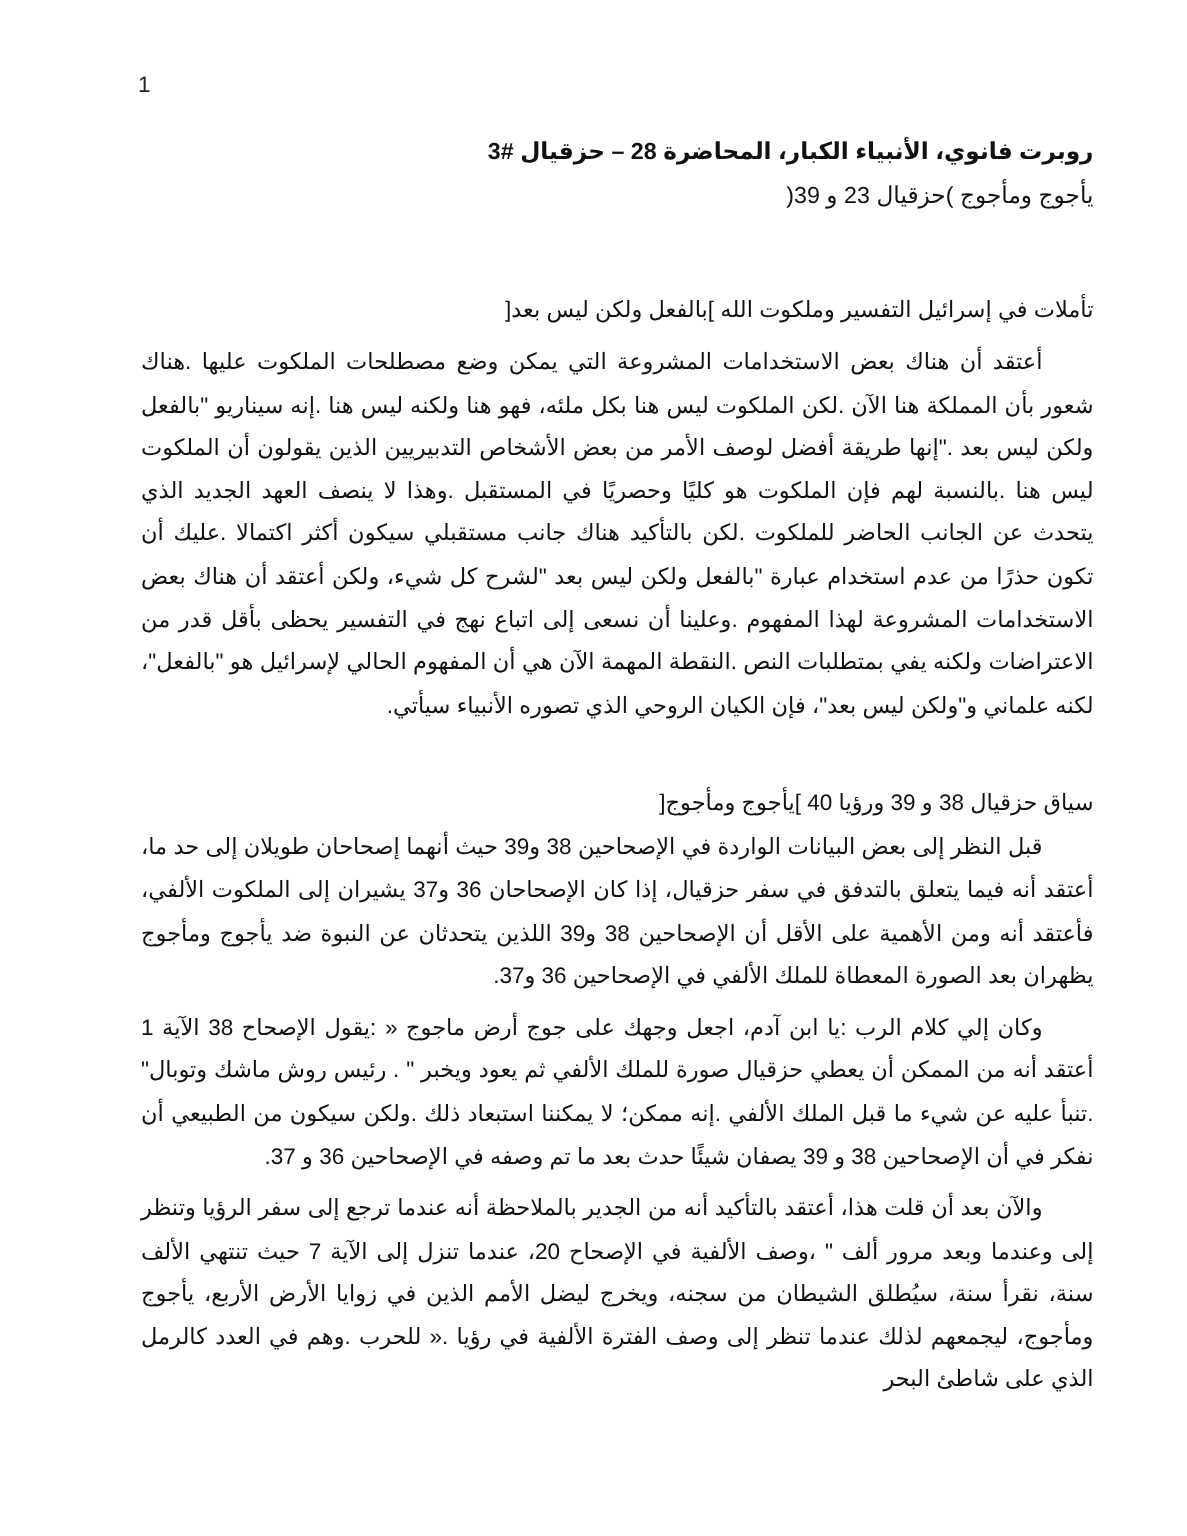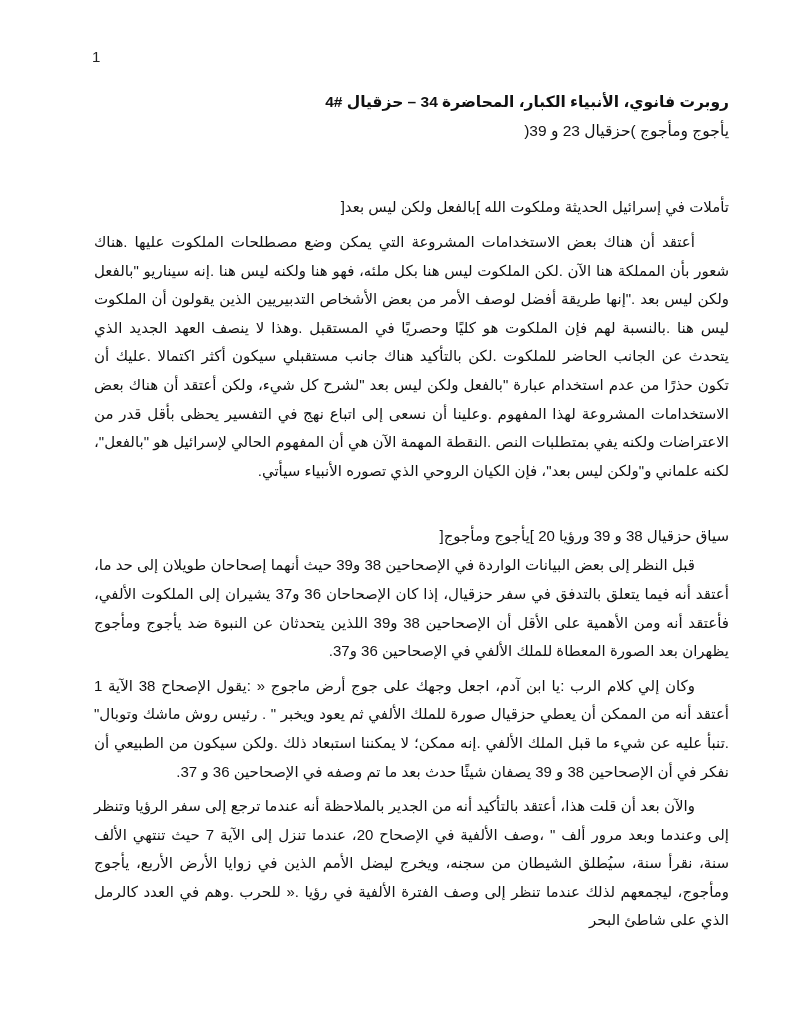--- a/index.html
+++ b/index.html
@@ -58,34 +58,34 @@
     .gap-large { height: 46px; }
     .gap-small { height: 6px; }
     .gap-section { height: 36px; }
   </style>
 </head>
 <body>
 
 <div class="page-number">1</div>
 
 <div class="doc-body">
-  <p class="title">روبرت فانوي، الأنبياء الكبار، المحاضرة 34 – حزقيال #4</p>
+  <p class="title">روبرت فانوي، الأنبياء الكبار، المحاضرة 28 – حزقيال #3</p>
   <p class="subtitle">يأجوج ومأجوج )حزقيال 23 و 39(</p>
 
   <div class="gap-large"></div>
 
   <section>
-    <p class="section-heading">تأملات في إسرائيل الحديثة وملكوت الله ]بالفعل ولكن ليس بعد[</p>
+    <p class="section-heading">تأملات في إسرائيل التفسير وملكوت الله ]بالفعل ولكن ليس بعد[</p>
     <div class="gap-small"></div>
     <p class="para">أعتقد أن هناك بعض الاستخدامات المشروعة التي يمكن وضع مصطلحات الملكوت عليها .هناك شعور بأن المملكة هنا الآن .لكن الملكوت ليس هنا بكل ملئه، فهو هنا ولكنه ليس هنا .إنه سيناريو "بالفعل ولكن ليس بعد ."إنها طريقة أفضل لوصف الأمر من بعض الأشخاص التدبيريين الذين يقولون أن الملكوت ليس هنا .بالنسبة لهم فإن الملكوت هو كليًا وحصريًا في المستقبل .وهذا لا ينصف العهد الجديد الذي يتحدث عن الجانب الحاضر للملكوت .لكن بالتأكيد هناك جانب مستقبلي سيكون أكثر اكتمالا .عليك أن تكون حذرًا من عدم استخدام عبارة "بالفعل ولكن ليس بعد "لشرح كل شيء، ولكن أعتقد أن هناك بعض الاستخدامات المشروعة لهذا المفهوم .وعلينا أن نسعى إلى اتباع نهج في التفسير يحظى بأقل قدر من الاعتراضات ولكنه يفي بمتطلبات النص .النقطة المهمة الآن هي أن المفهوم الحالي لإسرائيل هو "بالفعل"، لكنه علماني و"ولكن ليس بعد"، فإن الكيان الروحي الذي تصوره الأنبياء سيأتي.</p>
   </section>
 
   <div class="gap-section"></div>
 
   <section>
-    <p class="section-heading">سياق حزقيال 38 و 39 ورؤيا 20 ]يأجوج ومأجوج[</p>
+    <p class="section-heading">سياق حزقيال 38 و 39 ورؤيا 40 ]يأجوج ومأجوج[</p>
     <p class="para">قبل النظر إلى بعض البيانات الواردة في الإصحاحين 38 و39 حيث أنهما إصحاحان طويلان إلى حد ما، أعتقد أنه فيما يتعلق بالتدفق في سفر حزقيال، إذا كان الإصحاحان 36 و37 يشيران إلى الملكوت الألفي، فأعتقد أنه ومن الأهمية على الأقل أن الإصحاحين 38 و39 اللذين يتحدثان عن النبوة ضد يأجوج ومأجوج يظهران بعد الصورة المعطاة للملك الألفي في الإصحاحين 36 و37.</p>
     <div class="gap-small"></div>
     <p class="para">وكان إلي كلام الرب :يا ابن آدم، اجعل وجهك على جوج أرض ماجوج « :يقول الإصحاح 38 الآية 1 أعتقد أنه من الممكن أن يعطي حزقيال صورة للملك الألفي ثم يعود ويخبر " . رئيس روش ماشك وتوبال" .تنبأ عليه عن شيء ما قبل الملك الألفي .إنه ممكن؛ لا يمكننا استبعاد ذلك .ولكن سيكون من الطبيعي أن نفكر في أن الإصحاحين 38 و 39 يصفان شيئًا حدث بعد ما تم وصفه في الإصحاحين 36 و 37.</p>
     <div class="gap-small"></div>
     <p class="para">والآن بعد أن قلت هذا، أعتقد بالتأكيد أنه من الجدير بالملاحظة أنه عندما ترجع إلى سفر الرؤيا وتنظر إلى وعندما وبعد مرور ألف " ،وصف الألفية في الإصحاح 20، عندما تنزل إلى الآية 7 حيث تنتهي الألف سنة، نقرأ سنة، سيُطلق الشيطان من سجنه، ويخرج ليضل الأمم الذين في زوايا الأرض الأربع، يأجوج ومأجوج، ليجمعهم لذلك عندما تنظر إلى وصف الفترة الألفية في رؤيا .« للحرب .وهم في العدد كالرمل الذي على شاطئ البحر</p>
   </section>
 </div>
 
 </body></html>

